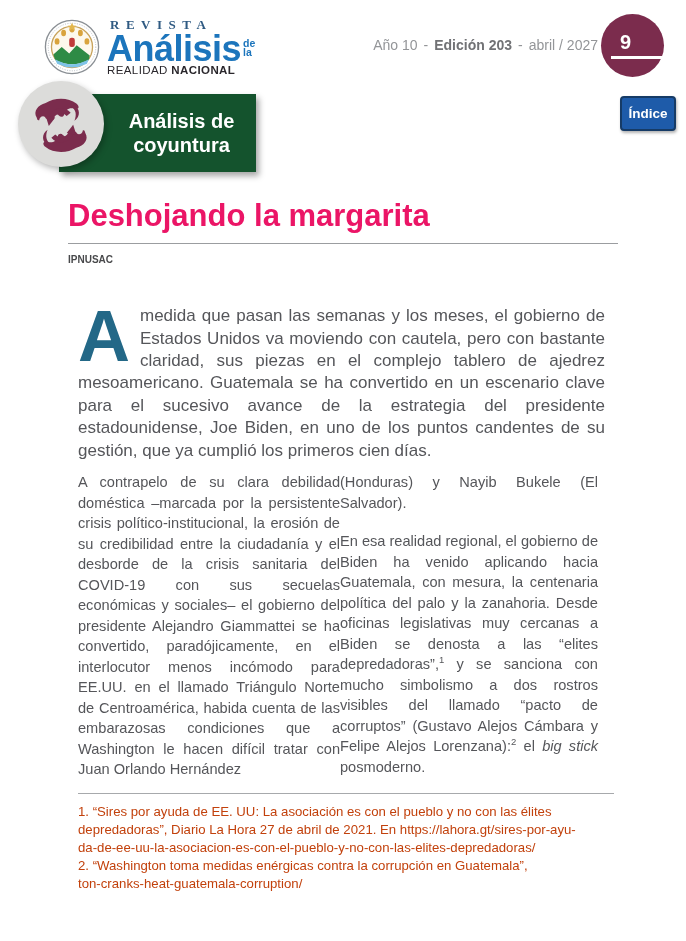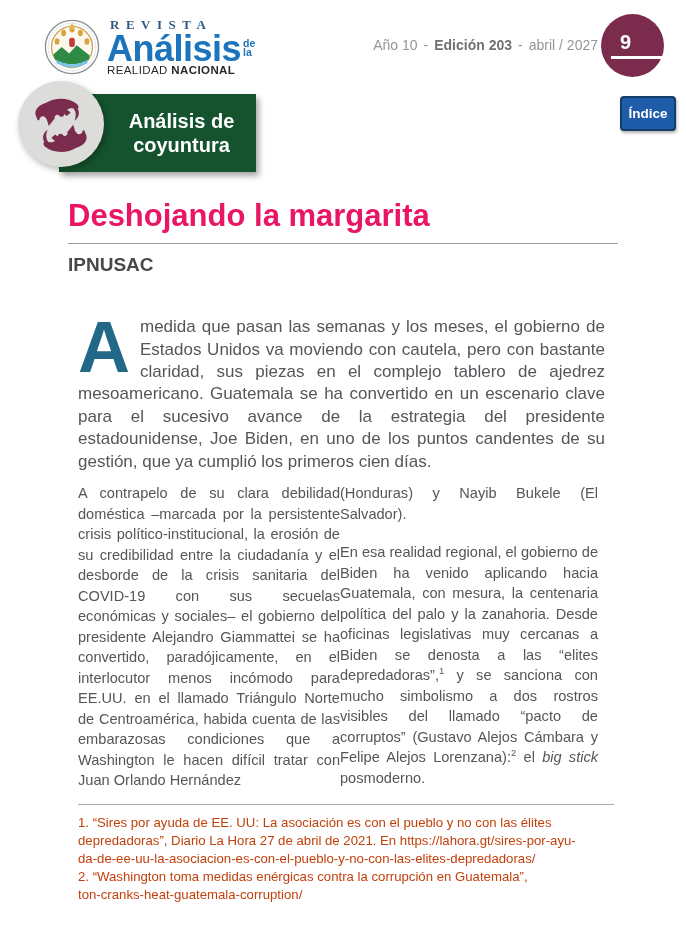--- a/index.html
+++ b/index.html
@@ -44,21 +44,21 @@
                  display:flex; flex-direction:column; justify-content:center; text-align:center; z-index:1; }
   .banner-line { color:#fff; font-size:20px; font-weight:600; line-height:24.5px; }
   .banner-circle { position:absolute; top:0; left:0; width:86px; height:86px; border-radius:50%;
                    background:#DCDCDA; box-shadow:2px 3px 6px rgba(0,0,0,0.28); z-index:2;
                    display:flex; align-items:center; justify-content:center; }
 
   
   .content { position:absolute; top:0; left:68px; width:550px; }
   .title { margin:197px 0 0 0; font-size:31px; font-weight:600; color:#EB1566; line-height:1.2; }
   .title-rule { border:0; border-top:1.5px solid #9B9DA0; margin:9px 0 0; }
-  .author { margin-top:10px; font-size:19px; font-weight:700; color:#48494B; }
+  .author { margin-top:10px; font-size:10px; font-weight:700; color:#48494B; }
 
   .intro { margin:40px 0 0 10px; width:527px; font-size:17px; line-height:22.4px;
            text-align:justify; color:#55565A; }
   .dropcap { float:left; font-size:72px; line-height:58px; font-weight:600; color:#236887;
              margin:2px 10px 0 0; }
 
   .cols { display:flex; margin:10px 0 0 10px; }
   .colL { width:262px; } .colR { width:258px; }
   .col p { margin:0; font-size:14.6px; line-height:20.5px; text-align:justify; color:#55565A; }
   .colR p + p { margin-top:18px; }

